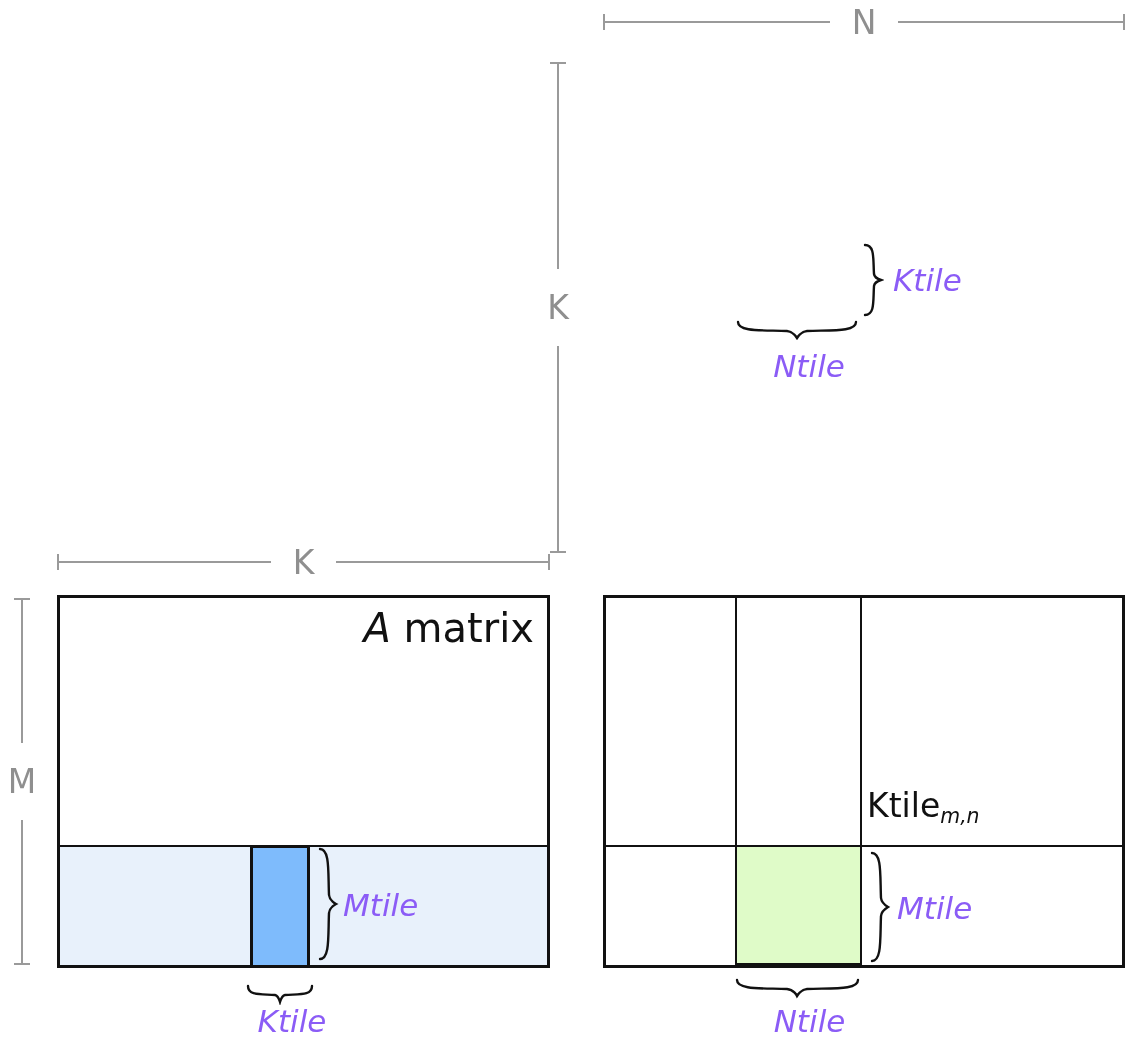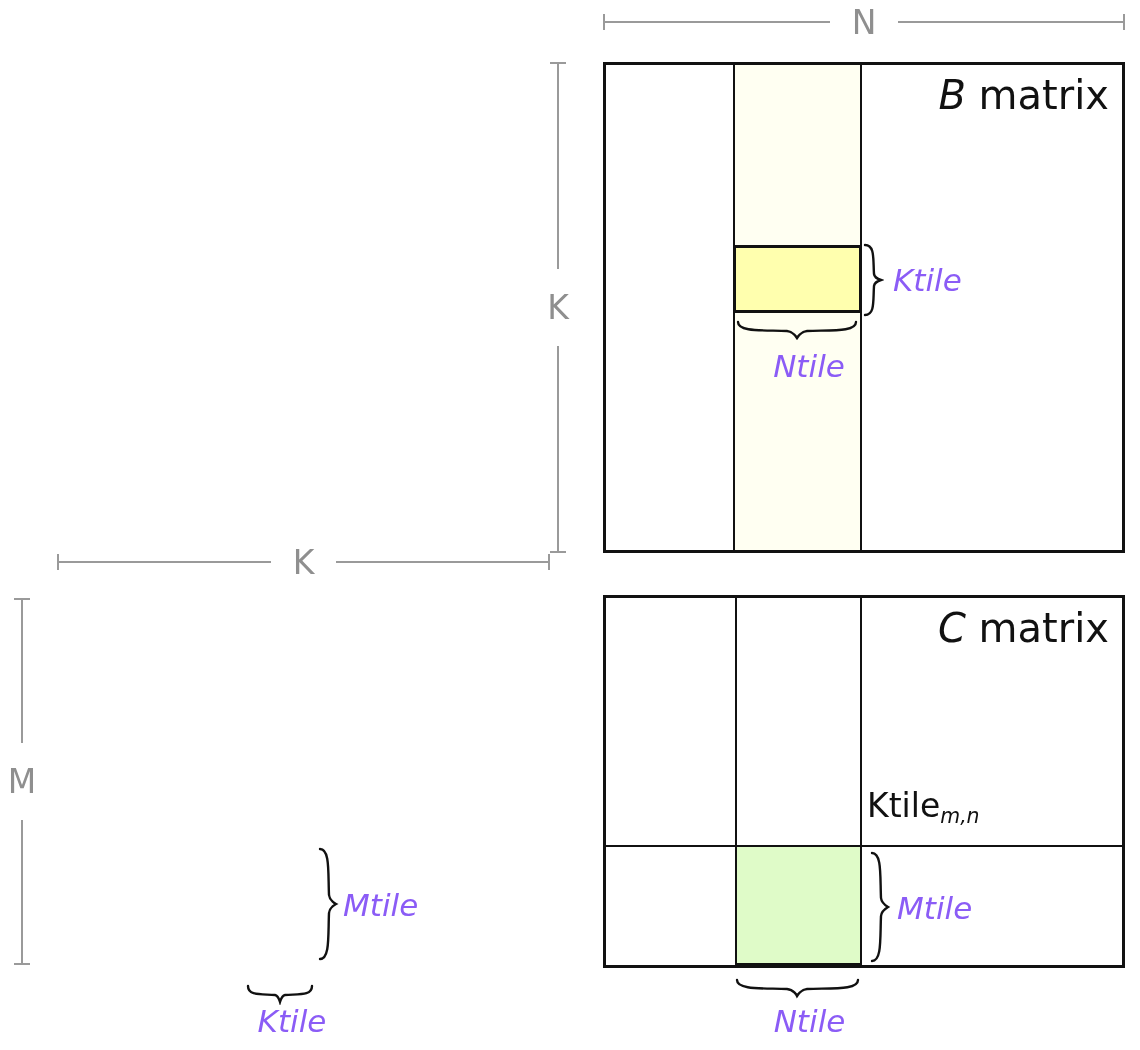--- a/index.html
+++ b/index.html
@@ -110,33 +110,32 @@
   </div>
 
   <div id="dim-m" class="dim-v">
     <div class="tick"></div>
     <div class="seg"></div>
     <div class="dim-label">M</div>
     <div class="seg"></div>
     <div class="tick"></div>
   </div>
 
-  <div id="b-matrix" class="matrix">
-    <div id="b-strip"></div>
-    <div id="b-tile"></div>
-    <div class="matrix-title"><span class="letter">B</span><span> matrix</span></div>
+
+  <div id="a-matrix" class="matrix">
+    <div id="a-strip"></div>
+    <div id="a-tile"></div>
+    <div class="matrix-title"><span class="letter">A</span><span> matrix</span></div>
   </div>
-
 
   <div id="c-matrix" class="matrix">
     <div id="c-vline-1" class="c-vline"></div>
     <div id="c-vline-2" class="c-vline"></div>
     <div id="c-hline"></div>
     <div id="c-tile"></div>
-    <div class="matrix-title"><span class="letter">C</span><span> matrix</span></div>
     <div id="block-label"><span>Ktile</span><span class="sub">m,n</span></div>
   </div>
 
   <div id="brace-b-ktile" class="brace">
     <svg width="22" height="74" viewBox="0 0 22 74">
       <path d="M3,2 C13,2 11,16 12,31 C12.5,35 19,37 19,37 C19,37 12.5,39 12,43 C11,58 13,72 3,72" fill="none" stroke="#111" stroke-width="2.4" stroke-linecap="round"></path>
     </svg>
   </div>
   <div id="label-b-ktile" class="tile-label">Ktile</div>
 

